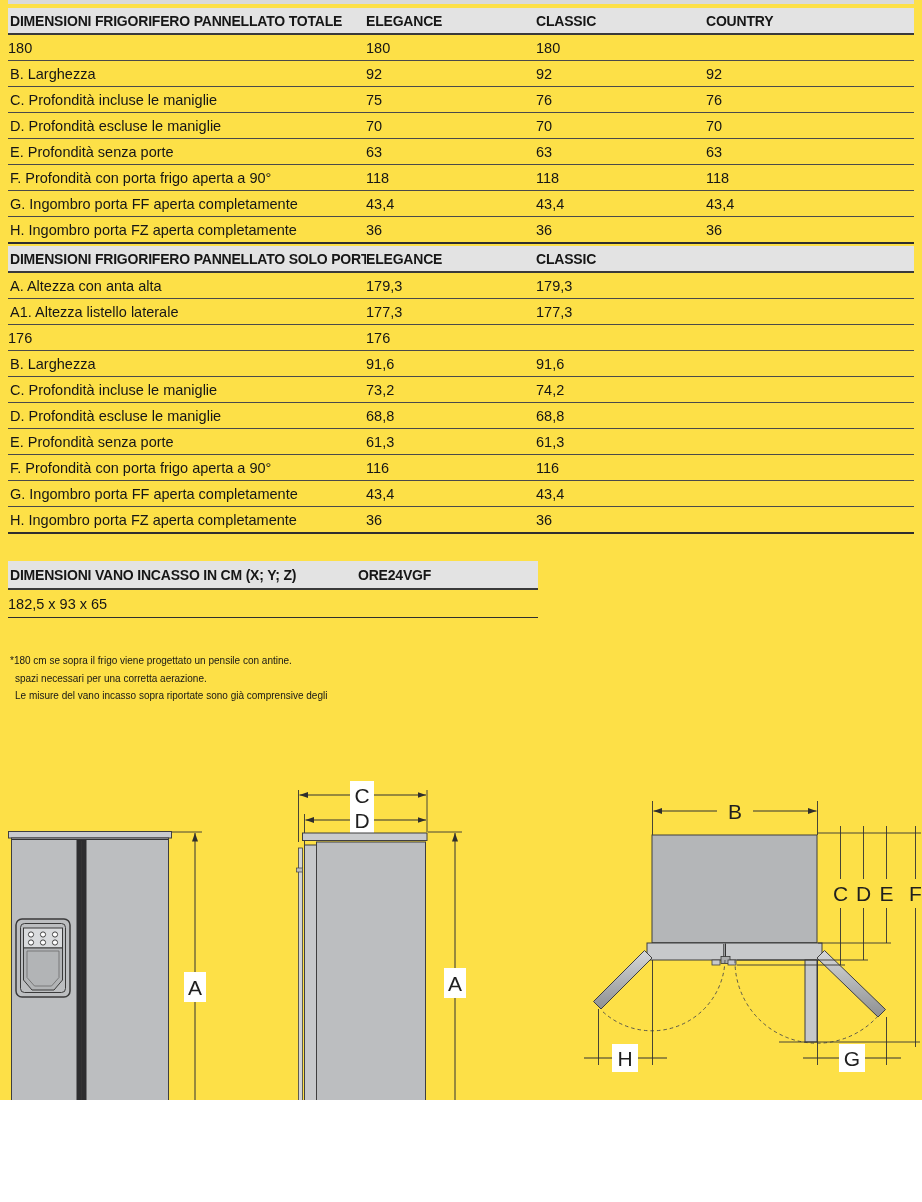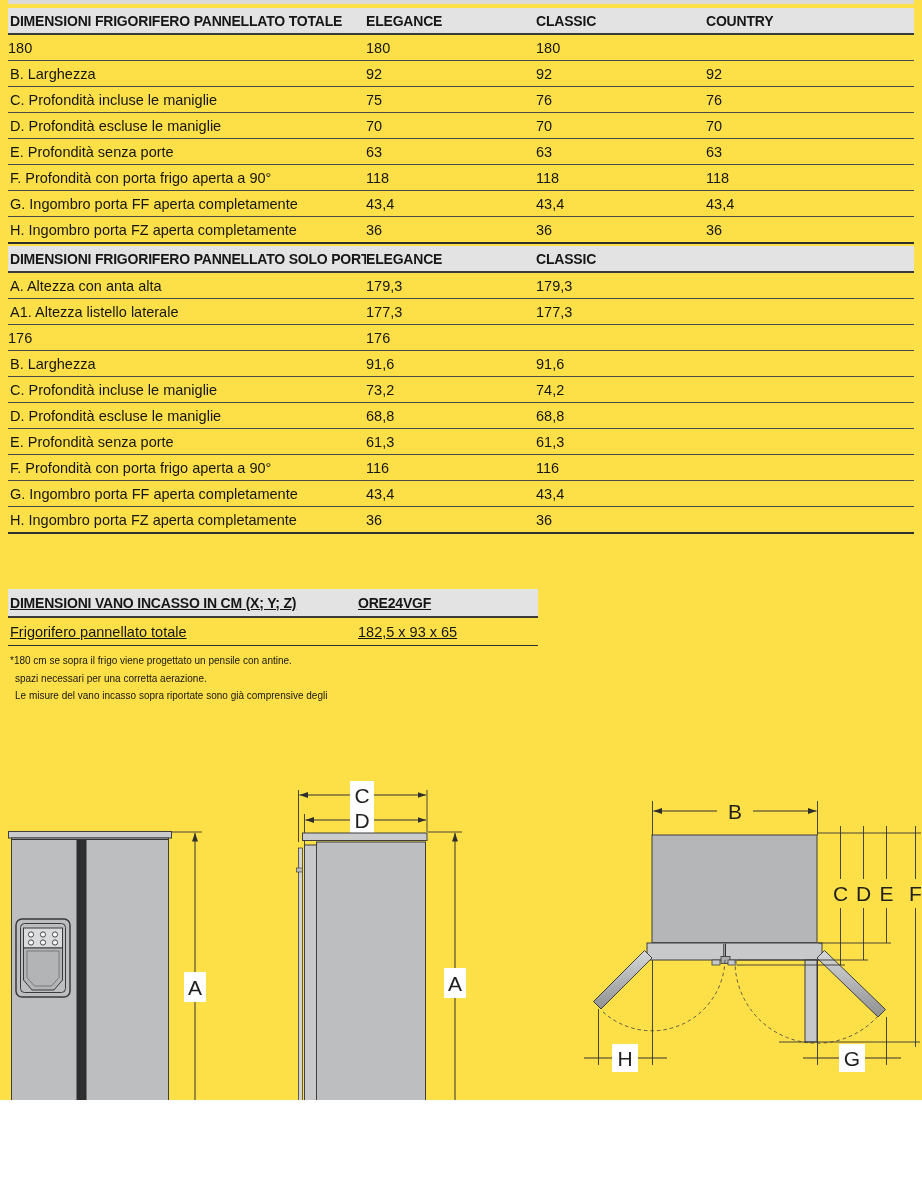--- a/index.html
+++ b/index.html
@@ -6,21 +6,21 @@
   .page {
     position:relative; width:922px; height:1100px; background:#fde047;
     font-family:"Liberation Sans", sans-serif; color:#161616; overflow:hidden;
   }
   .top-strip { position:absolute; left:8px; right:8px; top:0; height:4px; background:#dadada; }
 
   
   .dim-table { position:absolute; left:8px; }
   .t1 { top:8px;   width:906px; }
   .t2 { top:246px; width:906px; }
-  .t3 { top:589px; width:530px;text-decoration:underline; }
+  .t3 { top:561px; width:530px; }
 
   .tr { display:grid; align-items:center; height:25px; border-bottom:1px solid #4a4a4a; }
   .t1 .tr { grid-template-columns:1fr 170px 170px 170px; padding-right:38px; }
   .t2 .tr { grid-template-columns:1fr 170px 170px;       padding-right:208px; }
   .t3 .tr { grid-template-columns:1fr 180px; height:27px; }
 
   .tr.head { background:#e3e3e3; border-bottom:2px solid #3a3a3a; font-weight:bold; }
   .t1 .tr:last-child, .t2 .tr:last-child { border-bottom:2.5px solid #2e2e2e; }
   .t3 .tr:last-child { border-bottom:1.5px solid #2e2e2e; }
 
@@ -161,21 +161,20 @@
       <div class="td val">36</div>
     </div>
   </div>
 
   <div class="dim-table t3">
     <div class="tr head">
       <div class="td label">DIMENSIONI VANO INCASSO IN CM (X; Y; Z)</div>
       <div class="td val">ORE24VGF</div>
     </div>
     <div class="tr">
-      <div class="td label">Frigorifero pannellato totale</div>
       <div class="td val">182,5 x 93 x 65</div>
     </div>
   </div>
 
   <div class="footnote">
     <div class="fl">*180 cm se sopra il frigo viene progettato un pensile con antine.</div>
     <div class="fl indent">spazi necessari per una corretta aerazione.</div>
     <div class="fl indent">Le misure del vano incasso sopra riportate sono già comprensive degli</div>
   </div>
 

